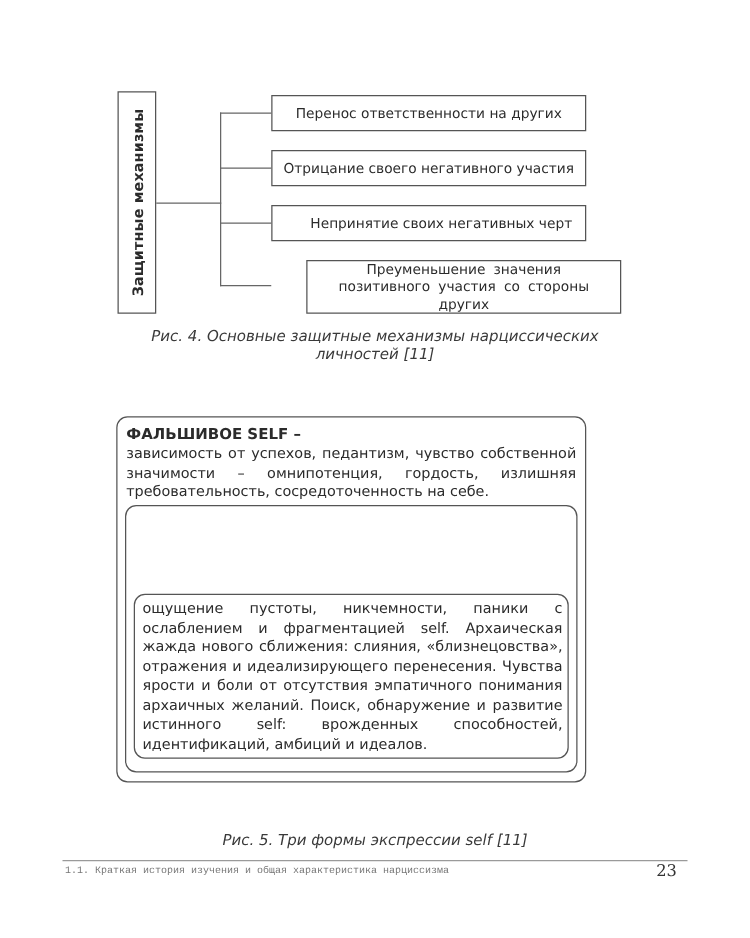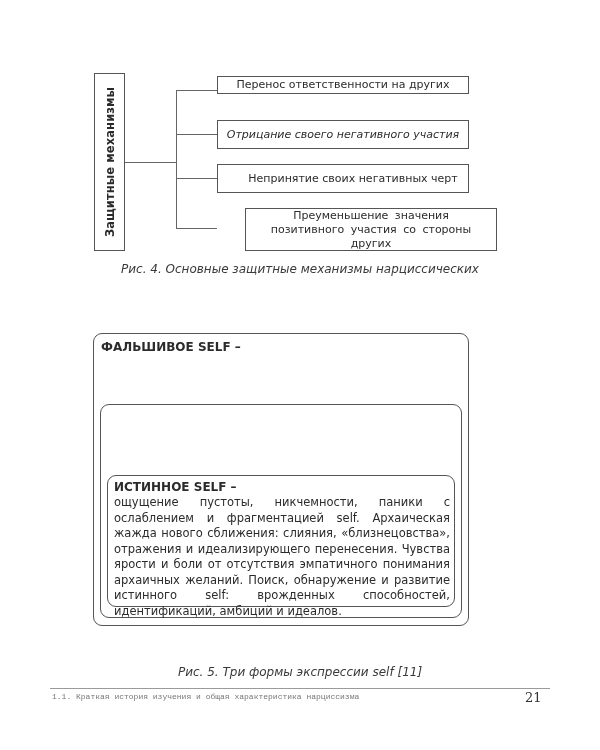--- a/index.html
+++ b/index.html
@@ -37,49 +37,50 @@
 <div class="abs vbox">
   <span class="vlabel">Защитные механизмы</span>
 </div>
 <div class="abs hline" style="left:125px; top:162px; width:52px;"></div>
 <div class="abs vline" style="left:176px; top:90px; height:139px;"></div>
 <div class="abs hline" style="left:176px; top:90px; width:41px;"></div>
 <div class="abs hline" style="left:176px; top:134px; width:41px;"></div>
 <div class="abs hline" style="left:176px; top:178px; width:41px;"></div>
 <div class="abs hline" style="left:176px; top:228px; width:41px;"></div>
 
-<div class="abs mbox" style="top:76px; height:18px;">
+<div class="abs mbox" style="top:76px; height:29px;">
   <span>Перенос ответственности на других</span>
 </div>
-<div class="abs mbox" style="top:120px; height:29px;font-style:italic;">
+<div class="abs mbox" style="top:120px; height:29px;">
   <span>Отрицание своего негативного участия</span>
 </div>
 <div class="abs mbox" style="top:164px; height:29px;padding-left:28px;">
   <span>Непринятие своих негативных черт</span>
 </div>
 <div class="abs mbox" style="top:208px; height:43px; padding:0 14px; word-spacing:3px;margin-left:28px;">
   <span>Преуменьшение значения позитивного участия со стороны других</span>
 </div>
 
 <div class="abs caption" style="top:262px;">
   <div>Рис. 4. Основные защитные механизмы нарциссических</div>
+  <div>личностей [11]</div>
 </div>
 
 <div class="abs rbox" style="left:93px; top:333px; width:376px; height:293px;"></div>
 <div class="abs sec" style="left:101px; top:339px; width:360px;">
   <span class="title">ФАЛЬШИВОЕ SELF –</span>
+  <span>зависимость от успехов, педантизм, чувство собственной значимости – омнипотенция, гордость, излишняя требовательность, сосредоточенность на себе.</span>
 </div>
 
 <div class="abs rbox" style="left:100px; top:404px; width:362px; height:214px;"></div>
 <div class="abs sec" style="left:108px; top:408px; width:347px;">
 </div>
 
 <div class="abs rbox" style="left:107px; top:475px; width:348px; height:132px;"></div>
 <div class="abs sec" style="left:114px; top:479px; width:336px;">
-  <span class="title">ИСТИННОЕ SELF –</span>
   <span>ощущение пустоты, никчемности, паники с ослаблением и фрагментацией self. Архаическая жажда нового сближения: слияния, «близнецовства», отражения и идеализирующего перенесения. Чувства ярости и боли от отсутствия эмпатичного понимания архаичных желаний. Поиск, обнаружение и развитие истинного self: врожденных способностей, идентификаций, амбиций и идеалов.</span>
 </div>
 
 <div class="abs caption" style="top:637px;margin-top:28px;">Рис. 5. Три формы экспрессии self [11]</div>
 
 <div class="abs footer-line"></div>
 <div class="abs footer-text">1.1. Краткая история изучения и общая характеристика нарциссизма</div>
-<div class="abs page-num">21</div>
+<div class="abs page-num">23</div>
 
 </body></html>

